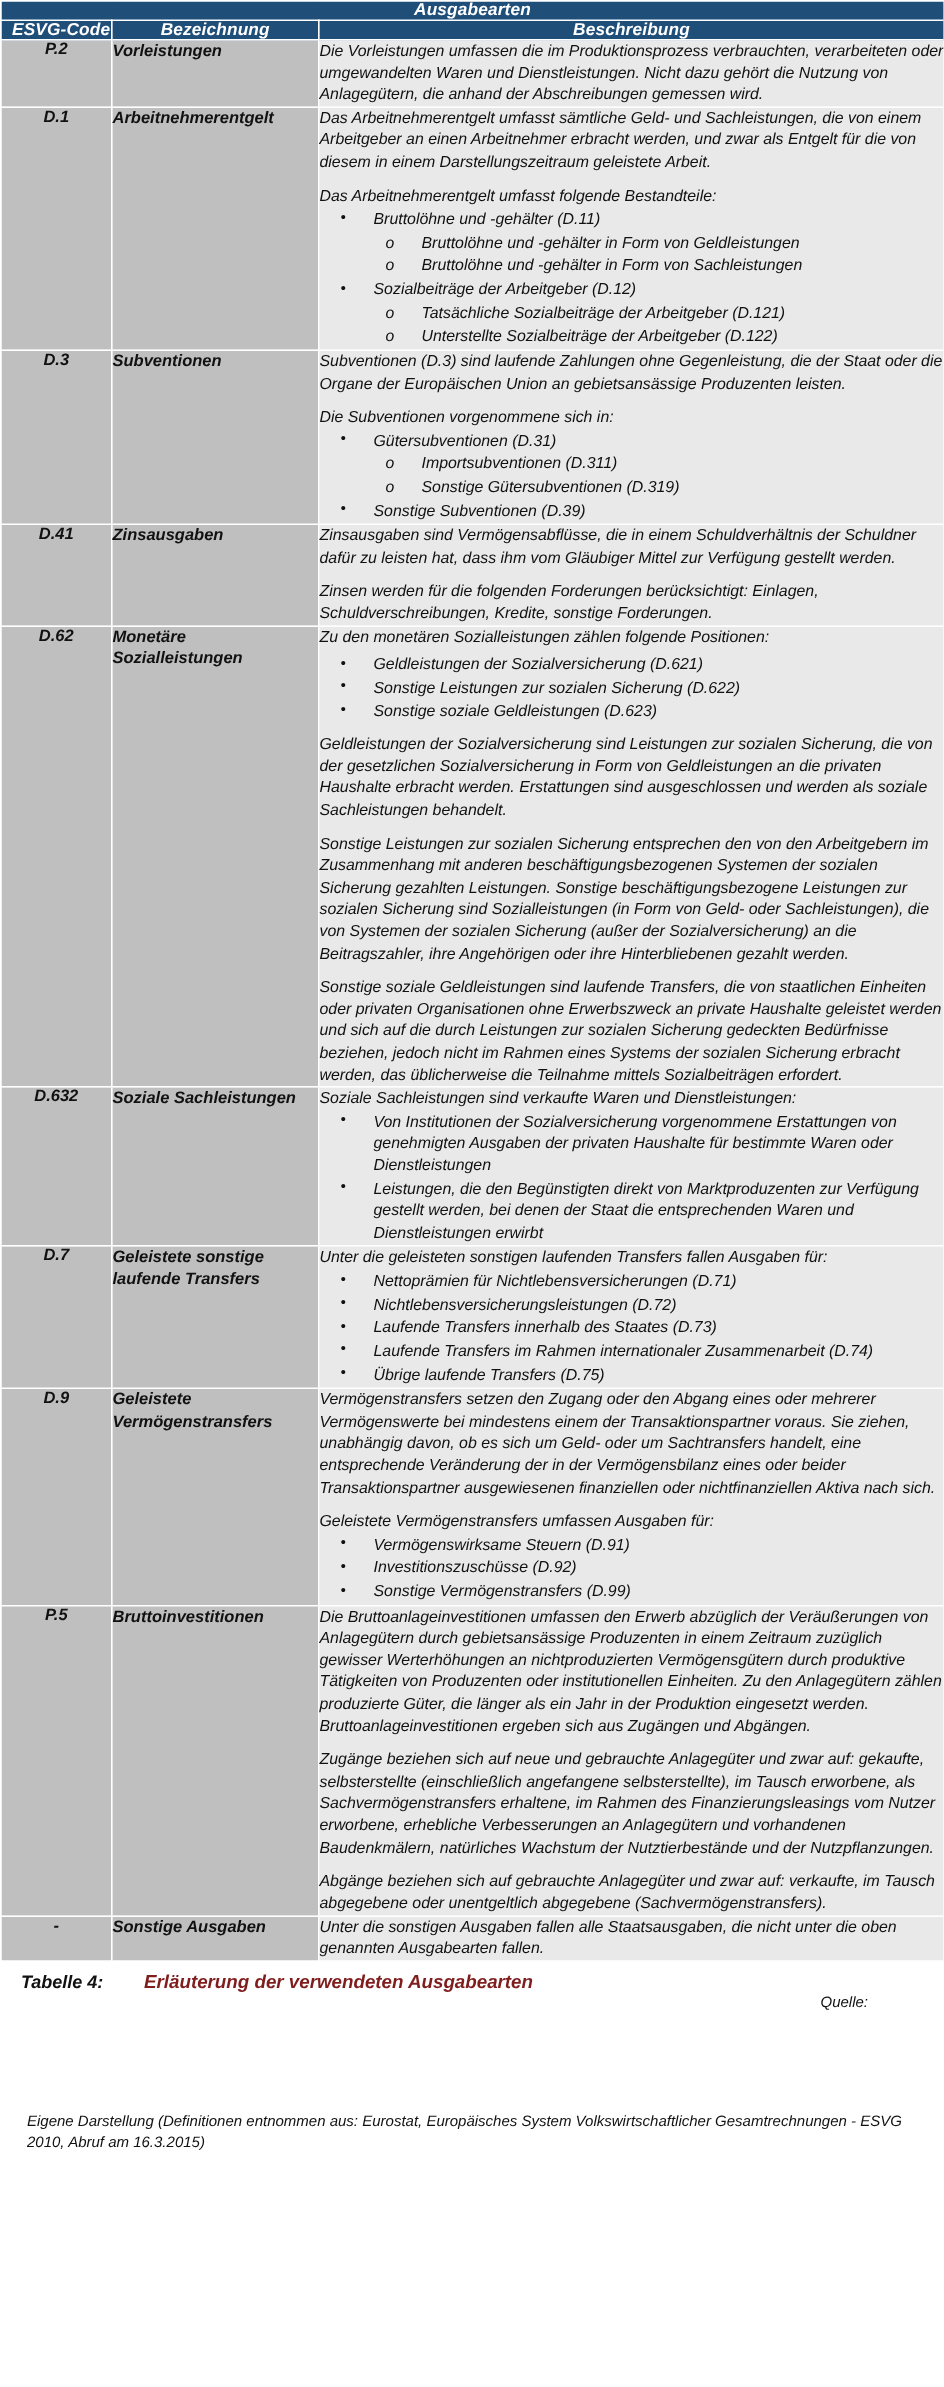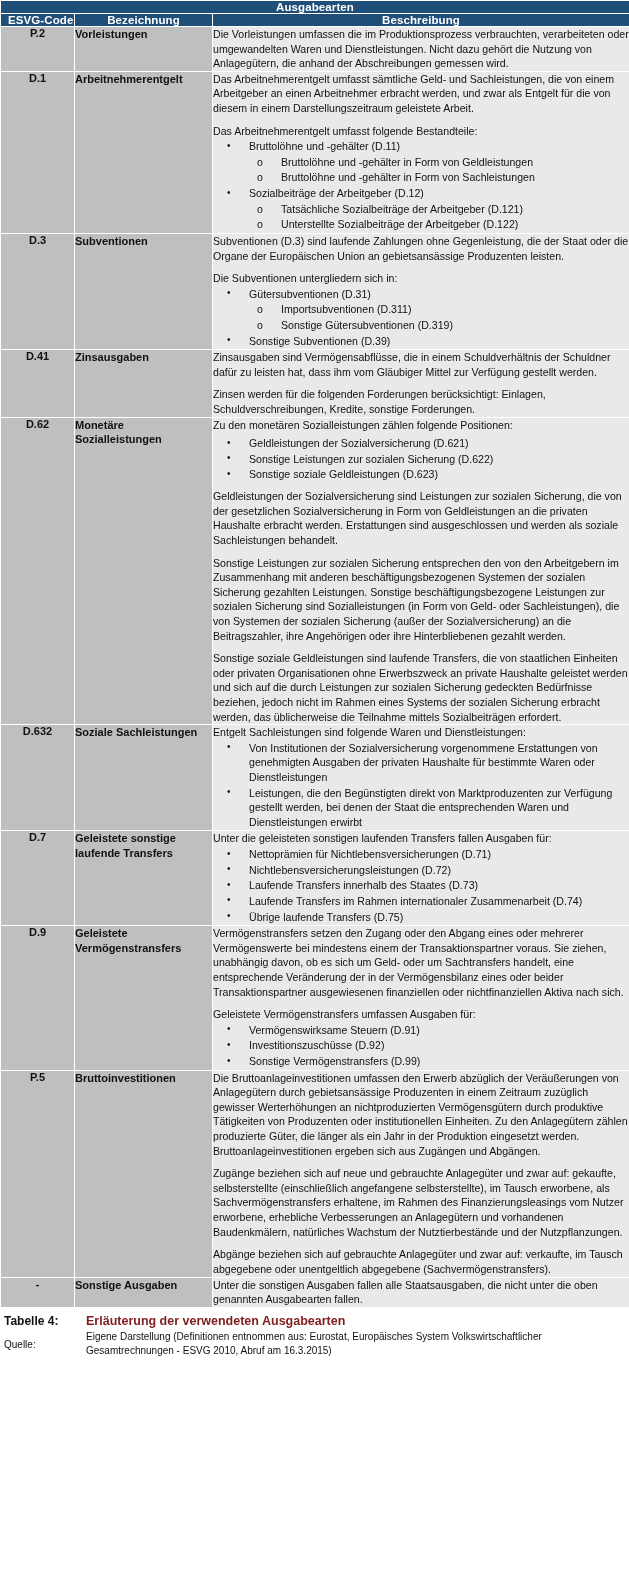--- a/index.html
+++ b/index.html
@@ -9,20 +9,21 @@
   }
   body {
     width: 629px;
     font-family: "Liberation Sans", sans-serif;
     color: #111111;
     -webkit-font-smoothing: antialiased;
   }
   .page {
     width: 569px;
     box-sizing: border-box;
+    font-style: italic;
   }
   table.esvg {
     width: 629px;
     border-collapse: collapse;
     table-layout: fixed;
     border-spacing: 0;
   }
   table.esvg td, table.esvg th {
     vertical-align: top;
     padding: 0;
@@ -110,21 +111,21 @@
     top: 0;
     font-size: 10.5px;
     line-height: 1.38;
   }
   .listgap { height: 6px; }
 
   
   .caption {
     width: 629px;
     box-sizing: border-box;
-    padding: 6px 4px 2px 4px;
+    padding: 6px 4px 2px 14px;
     background: #ffffff;
   }
   .cap-row {
     display: flex;
     align-items: flex-start;
   }
   .cap-label {
     width: 78px;
     flex: 0 0 78px;
     font-weight: bold;
@@ -132,22 +133,23 @@
     color: #111;
   }
   .cap-title {
     font-weight: bold;
     font-size: 12.5px;
     color: #7f1d1d;
     padding-left: 4px;
   }
   .src-row {
     display: flex;
-    align-items: center;
+    align-items: flex-end;
     margin-top: 2px;
+    flex-direction: column;
   }
   .src-label {
     width: 78px;
     flex: 0 0 78px;
     font-size: 10px;
     color: #111;
   }
   .src-text {
     font-size: 10px;
     line-height: 1.45;
@@ -200,21 +202,21 @@
                   <li><span class="bul2">o</span><span>Unterstellte Sozialbeiträge der Arbeitgeber (D.122)</span></li>
                 </ul></li>
             </ul>
           </td>
         </tr>
         <tr>
           <td class="c-code">D.3</td>
           <td class="c-name">Subventionen</td>
           <td class="c-desc">
             <p>Subventionen (D.3) sind laufende Zahlungen ohne Gegenleistung, die der Staat oder die Organe der Europäischen Union an gebietsansässige Produzenten leisten.</p>
-            <p style="margin-bottom: 1px;">Die Subventionen untergliedern sich in:</p>
+            <p style="margin-bottom: 1px;">Die Subventionen vorgenommene sich in:</p>
             <ul class="b1">
               <li><span class="bul">•</span><span>Gütersubventionen (D.31)</span><ul class="b2">
                   <li><span class="bul2">o</span><span>Importsubventionen (D.311)</span></li>
                   <li><span class="bul2">o</span><span>Sonstige Gütersubventionen (D.319)</span></li>
                 </ul></li>
               <li><span class="bul">•</span><span>Sonstige Subventionen (D.39)</span></li>
             </ul>
           </td>
         </tr>
         <tr>
@@ -238,21 +240,21 @@
             <div class="listgap"></div>
             <p>Geldleistungen der Sozialversicherung sind Leistungen zur sozialen Sicherung, die von der gesetzlichen Sozialversicherung in Form von Geldleistungen an die privaten Haushalte erbracht werden. Erstattungen sind ausgeschlossen und werden als soziale Sachleistungen behandelt.</p>
             <p>Sonstige Leistungen zur sozialen Sicherung entsprechen den von den Arbeitgebern im Zusammenhang mit anderen beschäftigungsbezogenen Systemen der sozialen Sicherung gezahlten Leistungen. Sonstige beschäftigungsbezogene Leistungen zur sozialen Sicherung sind Sozialleistungen (in Form von Geld- oder Sachleistungen), die von Systemen der sozialen Sicherung (außer der Sozialversicherung) an die Beitragszahler, ihre Angehörigen oder ihre Hinterbliebenen gezahlt werden.</p>
             <p>Sonstige soziale Geldleistungen sind laufende Transfers, die von staatlichen Einheiten oder privaten Organisationen ohne Erwerbszweck an private Haushalte geleistet werden und sich auf die durch Leistungen zur sozialen Sicherung gedeckten Bedürfnisse beziehen, jedoch nicht im Rahmen eines Systems der sozialen Sicherung erbracht werden, das üblicherweise die Teilnahme mittels Sozialbeiträgen erfordert.</p>
           </td>
         </tr>
         <tr>
           <td class="c-code">D.632</td>
           <td class="c-name">Soziale Sachleistungen</td>
           <td class="c-desc">
-            <p style="margin-bottom: 1px;">Entgelt Sachleistungen sind folgende Waren und Dienstleistungen:</p>
+            <p style="margin-bottom: 1px;">Soziale Sachleistungen sind verkaufte Waren und Dienstleistungen:</p>
             <ul class="b1">
               <li><span class="bul">•</span><span>Von Institutionen der Sozialversicherung vorgenommene Erstattungen von genehmigten Ausgaben der privaten Haushalte für bestimmte Waren oder Dienstleistungen</span></li>
               <li><span class="bul">•</span><span>Leistungen, die den Begünstigten direkt von Marktproduzenten zur Verfügung gestellt werden, bei denen der Staat die entsprechenden Waren und Dienstleistungen erwirbt</span></li>
             </ul>
           </td>
         </tr>
         <tr>
           <td class="c-code">D.7</td>
           <td class="c-name">Geleistete sonstige laufende Transfers</td>
           <td class="c-desc">

